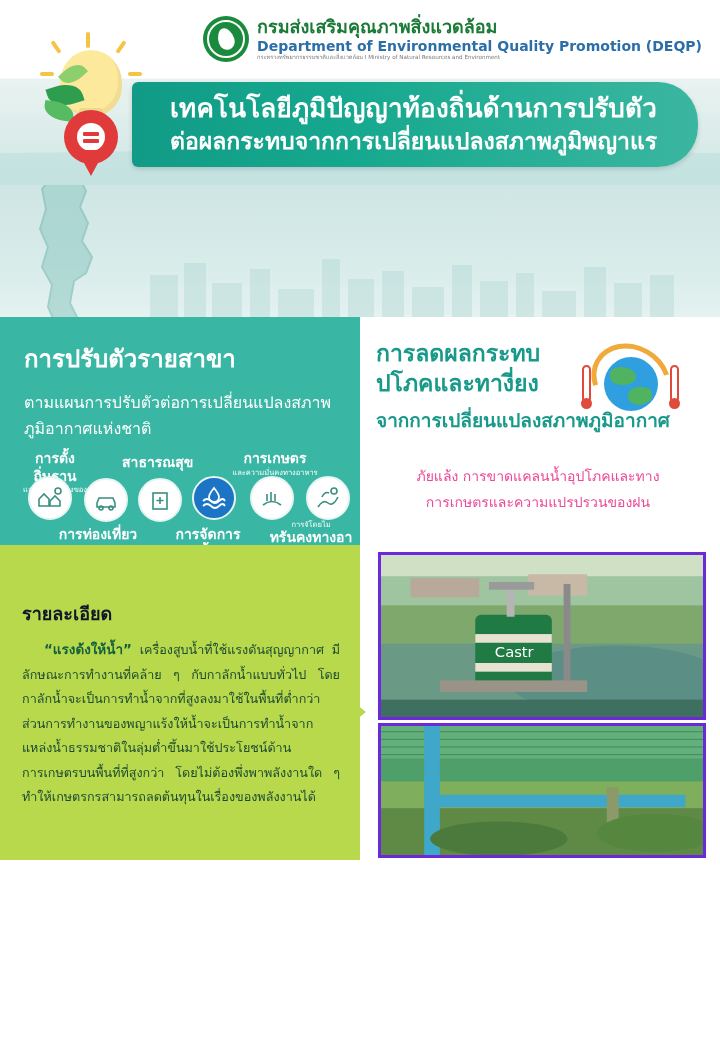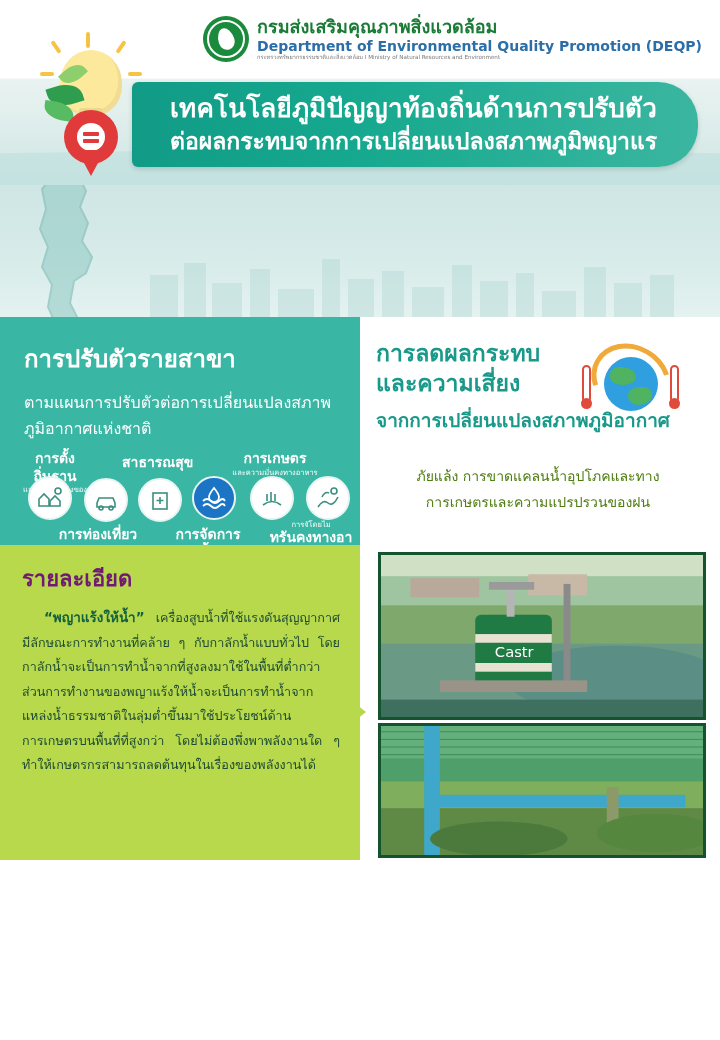--- a/index.html
+++ b/index.html
@@ -135,21 +135,21 @@
   }
   .panel-left h2 { font-size: 24px; font-weight: bold; margin-bottom: 12px; }
   .panel-left p { font-size: 16px; line-height: 1.65; }
   .panel-right {
     position: absolute; left: 360px; top: 317px; width: 360px; height: 228px;
     background: #ffffff;
     padding: 22px 20px 0 16px;
   }
   .panel-right h2 { font-size: 23px; font-weight: bold; color: #19998a; line-height: 1.3; }
   .panel-right h3 { font-size: 19px; font-weight: bold; color: #19998a; margin-top: 6px; }
-  .panel-right .risk { margin-top: 28px; font-size: 14px; color: #4d7c0f; line-height: 1.9; text-align: center; }
+  .panel-right .risk { margin-top: 28px; font-size: 14px; color: #ec4899; line-height: 1.9; text-align: center; }
 
   
   .globe-wrap { position: absolute; right: 32px; top: 22px; width: 110px; height: 85px; }
   .globe {
     position: absolute; left: 26px; top: 18px; width: 54px; height: 54px;
     border-radius: 50%; background: #2f9fe0; overflow: hidden;
   }
   .globe::before {
     content: ""; position: absolute; left: 6px; top: 10px; width: 26px; height: 18px;
     background: #4fb361; border-radius: 40% 60% 50% 50%;
@@ -186,33 +186,33 @@
   }
   .icon-circle.blue { background: #1b74c4; }
   .icon-circle svg { width: 30px; height: 30px; }
 
   
   .details {
     position: absolute; left: 0; top: 545px; width: 360px; height: 315px;
     background: #b7d94b;
     padding: 16px 20px 0 22px;
   }
-  .details h2 { font-size: 22px; color: #701a75; font-weight: bold; margin-bottom: 8px; }
+  .details h2 { font-size: 18px; color: #0f172a; font-weight: bold; margin-bottom: 8px; margin-top: 38px; }
   .details p { font-size: 12.6px; color: #1d4a33; line-height: 1.95; text-align: justify; text-indent: 22px; }
   .details p b { color: #14603f; font-size: 13.5px; }
   .arrow-green {
     position: absolute; left: 338px; top: 690px; width: 0; height: 0;
     border-top: 22px solid transparent; border-bottom: 22px solid transparent;
     border-left: 28px solid #b7d94b;
     z-index: 5;
   }
 
   
   .photo {
-    position: absolute; border: 3px solid #14532d; overflow: hidden;
+    position: absolute; border: 3px solid #6d28d9; overflow: hidden;
     background: #e5e5e5;
   }
   .photo-top { left: 378px; top: 552px; width: 328px; height: 168px; }
   .photo-bottom { left: 378px; top: 723px; width: 328px; height: 135px; }
 
   
   .place-area {
     position: absolute; left: 0; top: 860px; width: 720px; height: 180px;
     background: #ffffff;
   }
@@ -368,40 +368,40 @@
       <b>การจัดการน้ำ</b>
     </div>
     <div class="icon-cap" style="left:258px; top:70px; width:86px;">
       <span>การจัโดยไม</span><br>
       <b>ทรันคงทางอาหาริ</b>
     </div>
   </div>
 
   <div class="panel-right">
     <h2>การลดผลกระทบ</h2>
-    <h2>และความเสี่ยง</h2>
+    <h2>ปโภคและทางี่ยง</h2>
     <h3>จากการเปลี่ยนแปลงสภาพภูมิอากาศ</h3>
 
     <div class="globe-wrap">
       <div class="arrow-arc"></div>
       <div class="globe"></div>
       <div class="therm therm-l"></div>
       <div class="therm therm-r"></div>
     </div>
 
     <div class="risk">
       <div>ภัยแล้ง การขาดแคลนน้ำอุปโภคและทาง</div>
       <div>การเกษตรและความแปรปรวนของฝน</div>
     </div>
   </div>
 
   <div class="details">
     <h2>รายละเอียด</h2>
     <p>
-      <b>“พญาแร้งให้น้ำ”</b><span> เครื่องสูบน้ำที่ใช้แรงดันสุญญากาศ มีลักษณะการทำงานที่คล้าย ๆ กับกาลักน้ำแบบทั่วไป โดยกาลักน้ำจะเป็นการทำน้ำจากที่สูงลงมาใช้ในพื้นที่ต่ำกว่า ส่วนการทำงานของพญาแร้งให้น้ำจะเป็นการทำน้ำจากแหล่งน้ำธรรมชาติในลุ่มต่ำขึ้นมาใช้ประโยชน์ด้านการเกษตรบนพื้นที่ที่สูงกว่า โดยไม่ต้องพึ่งพาพลังงานใด ๆ ทำให้เกษตรกรสามารถลดต้นทุนในเรื่องของพลังงานได้</span>
+      <b>“แรงด้งให้น้ำ”</b><span> เครื่องสูบน้ำที่ใช้แรงดันสุญญากาศ มีลักษณะการทำงานที่คล้าย ๆ กับกาลักน้ำแบบทั่วไป โดยกาลักน้ำจะเป็นการทำน้ำจากที่สูงลงมาใช้ในพื้นที่ต่ำกว่า ส่วนการทำงานของพญาแร้งให้น้ำจะเป็นการทำน้ำจากแหล่งน้ำธรรมชาติในลุ่มต่ำขึ้นมาใช้ประโยชน์ด้านการเกษตรบนพื้นที่ที่สูงกว่า โดยไม่ต้องพึ่งพาพลังงานใด ๆ ทำให้เกษตรกรสามารถลดต้นทุนในเรื่องของพลังงานได้</span>
     </p>
   </div>
   <div class="left-green-strip"></div>
   <div class="arrow-green"></div>
 
   <div class="photo photo-top">
     <svg viewBox="0 0 328 168" preserveAspectRatio="none" style="width:100%;height:100%">
       <rect x="0" y="0" width="328" height="52" fill="#9fc4a0"></rect>
       <rect x="0" y="0" width="328" height="22" fill="#cfe0c4"></rect>
       <rect x="30" y="24" width="70" height="20" fill="#b9a99a"></rect>

